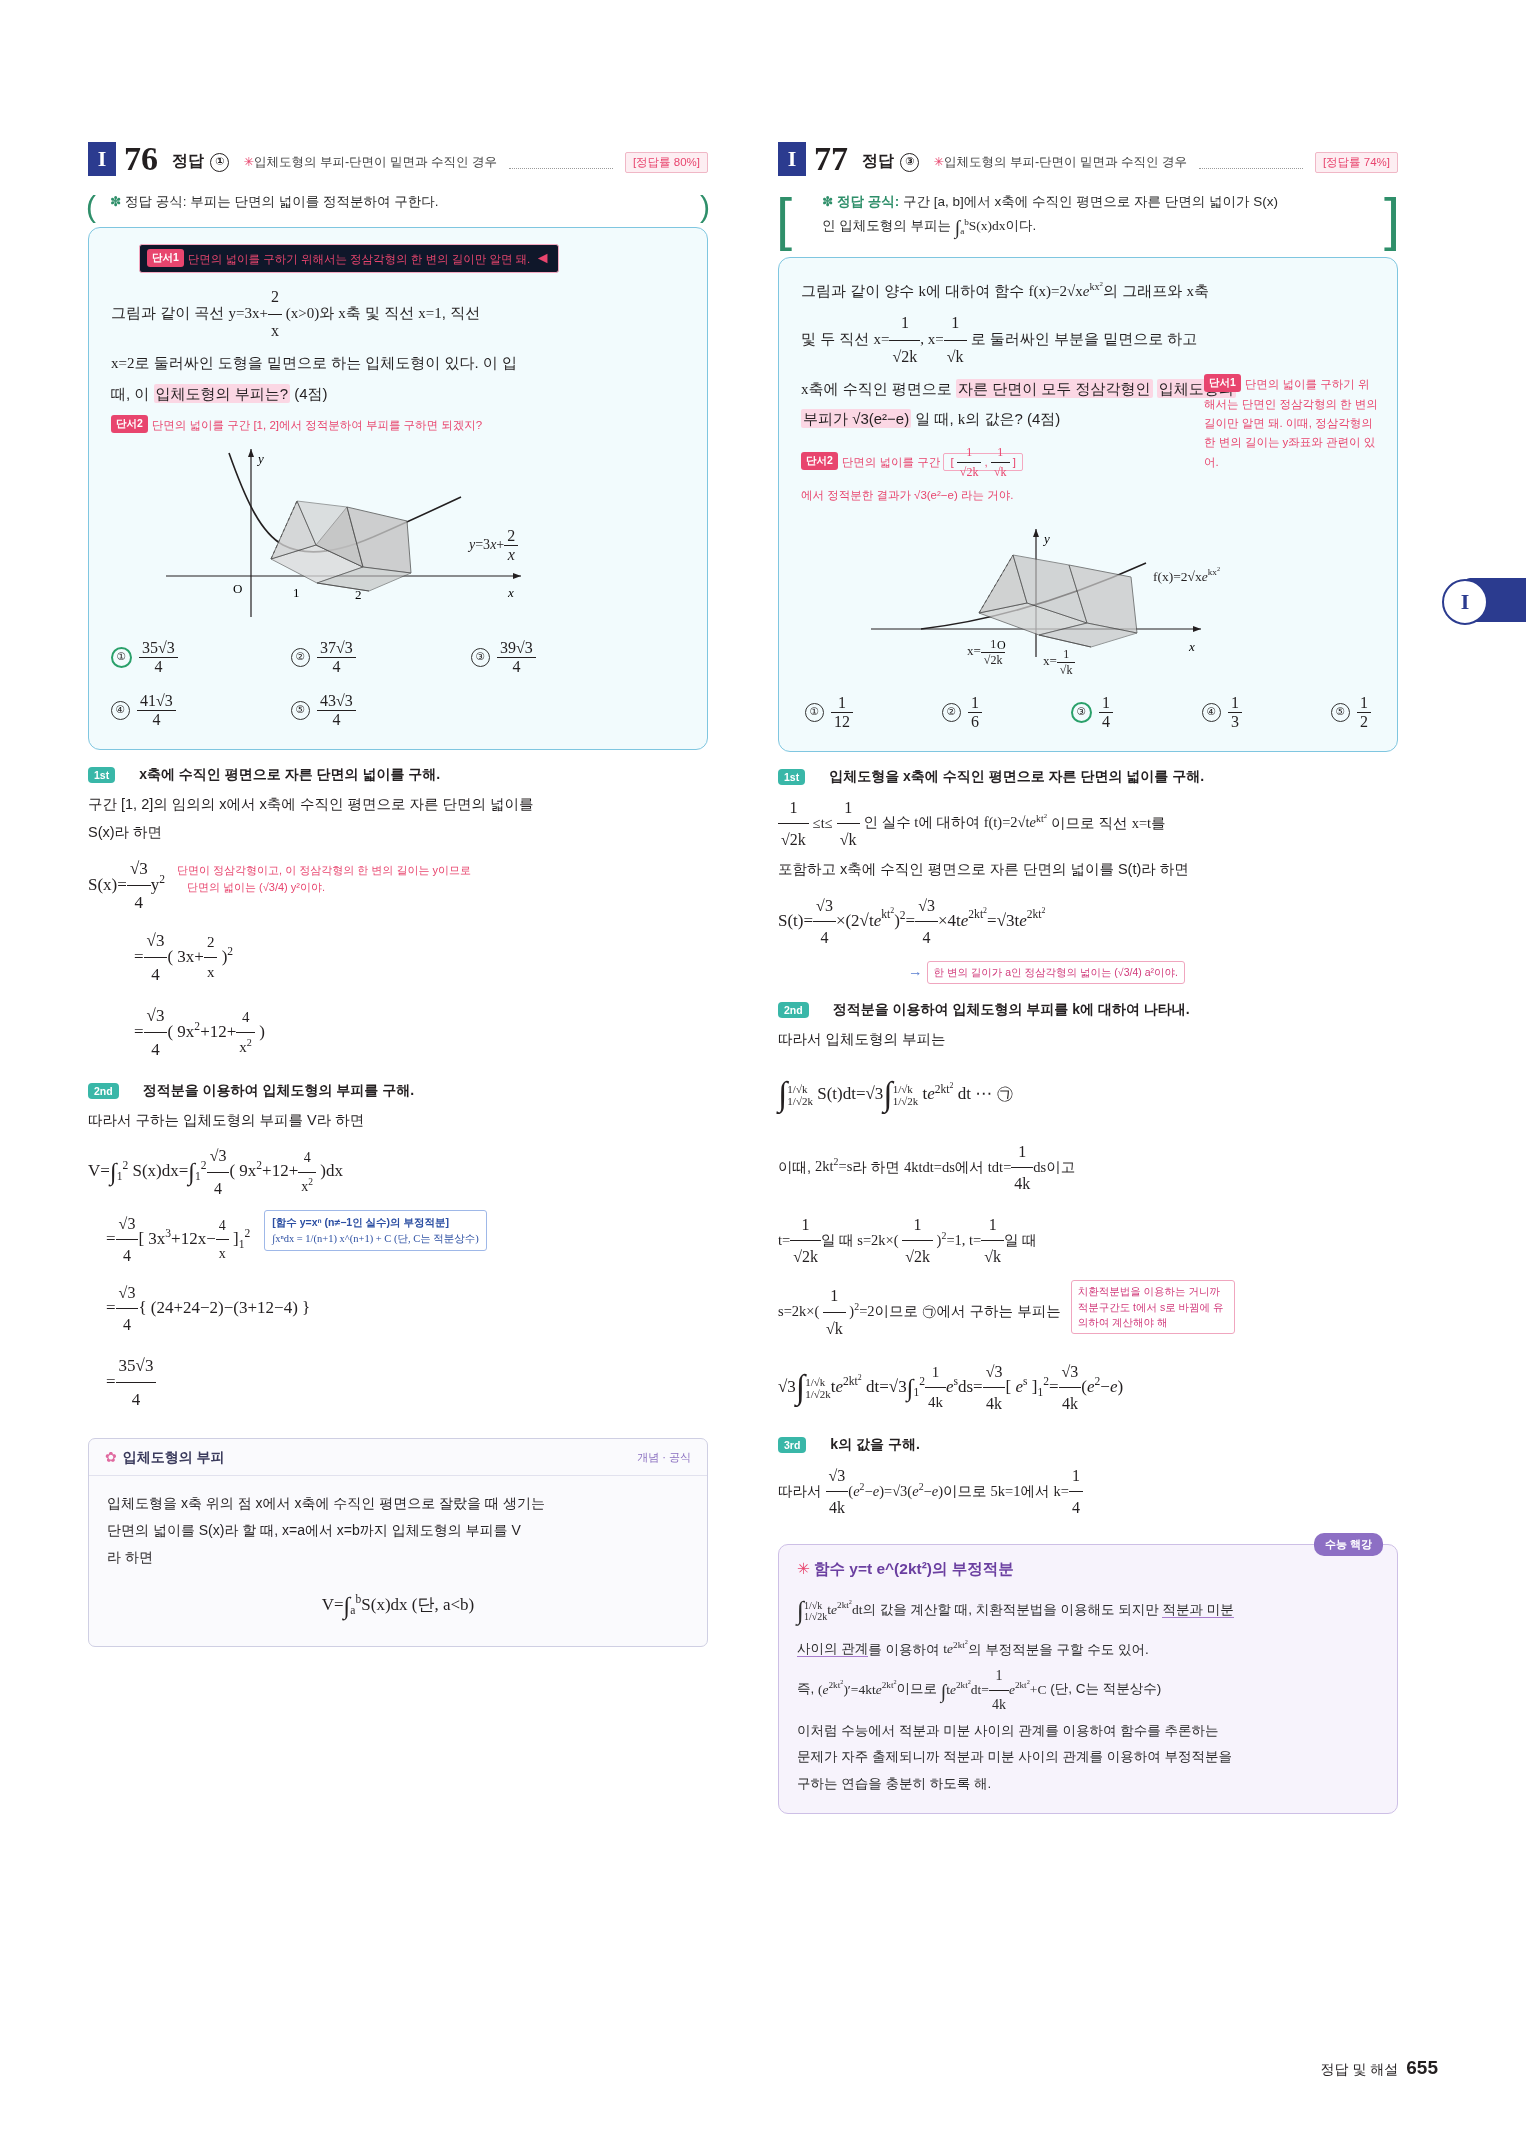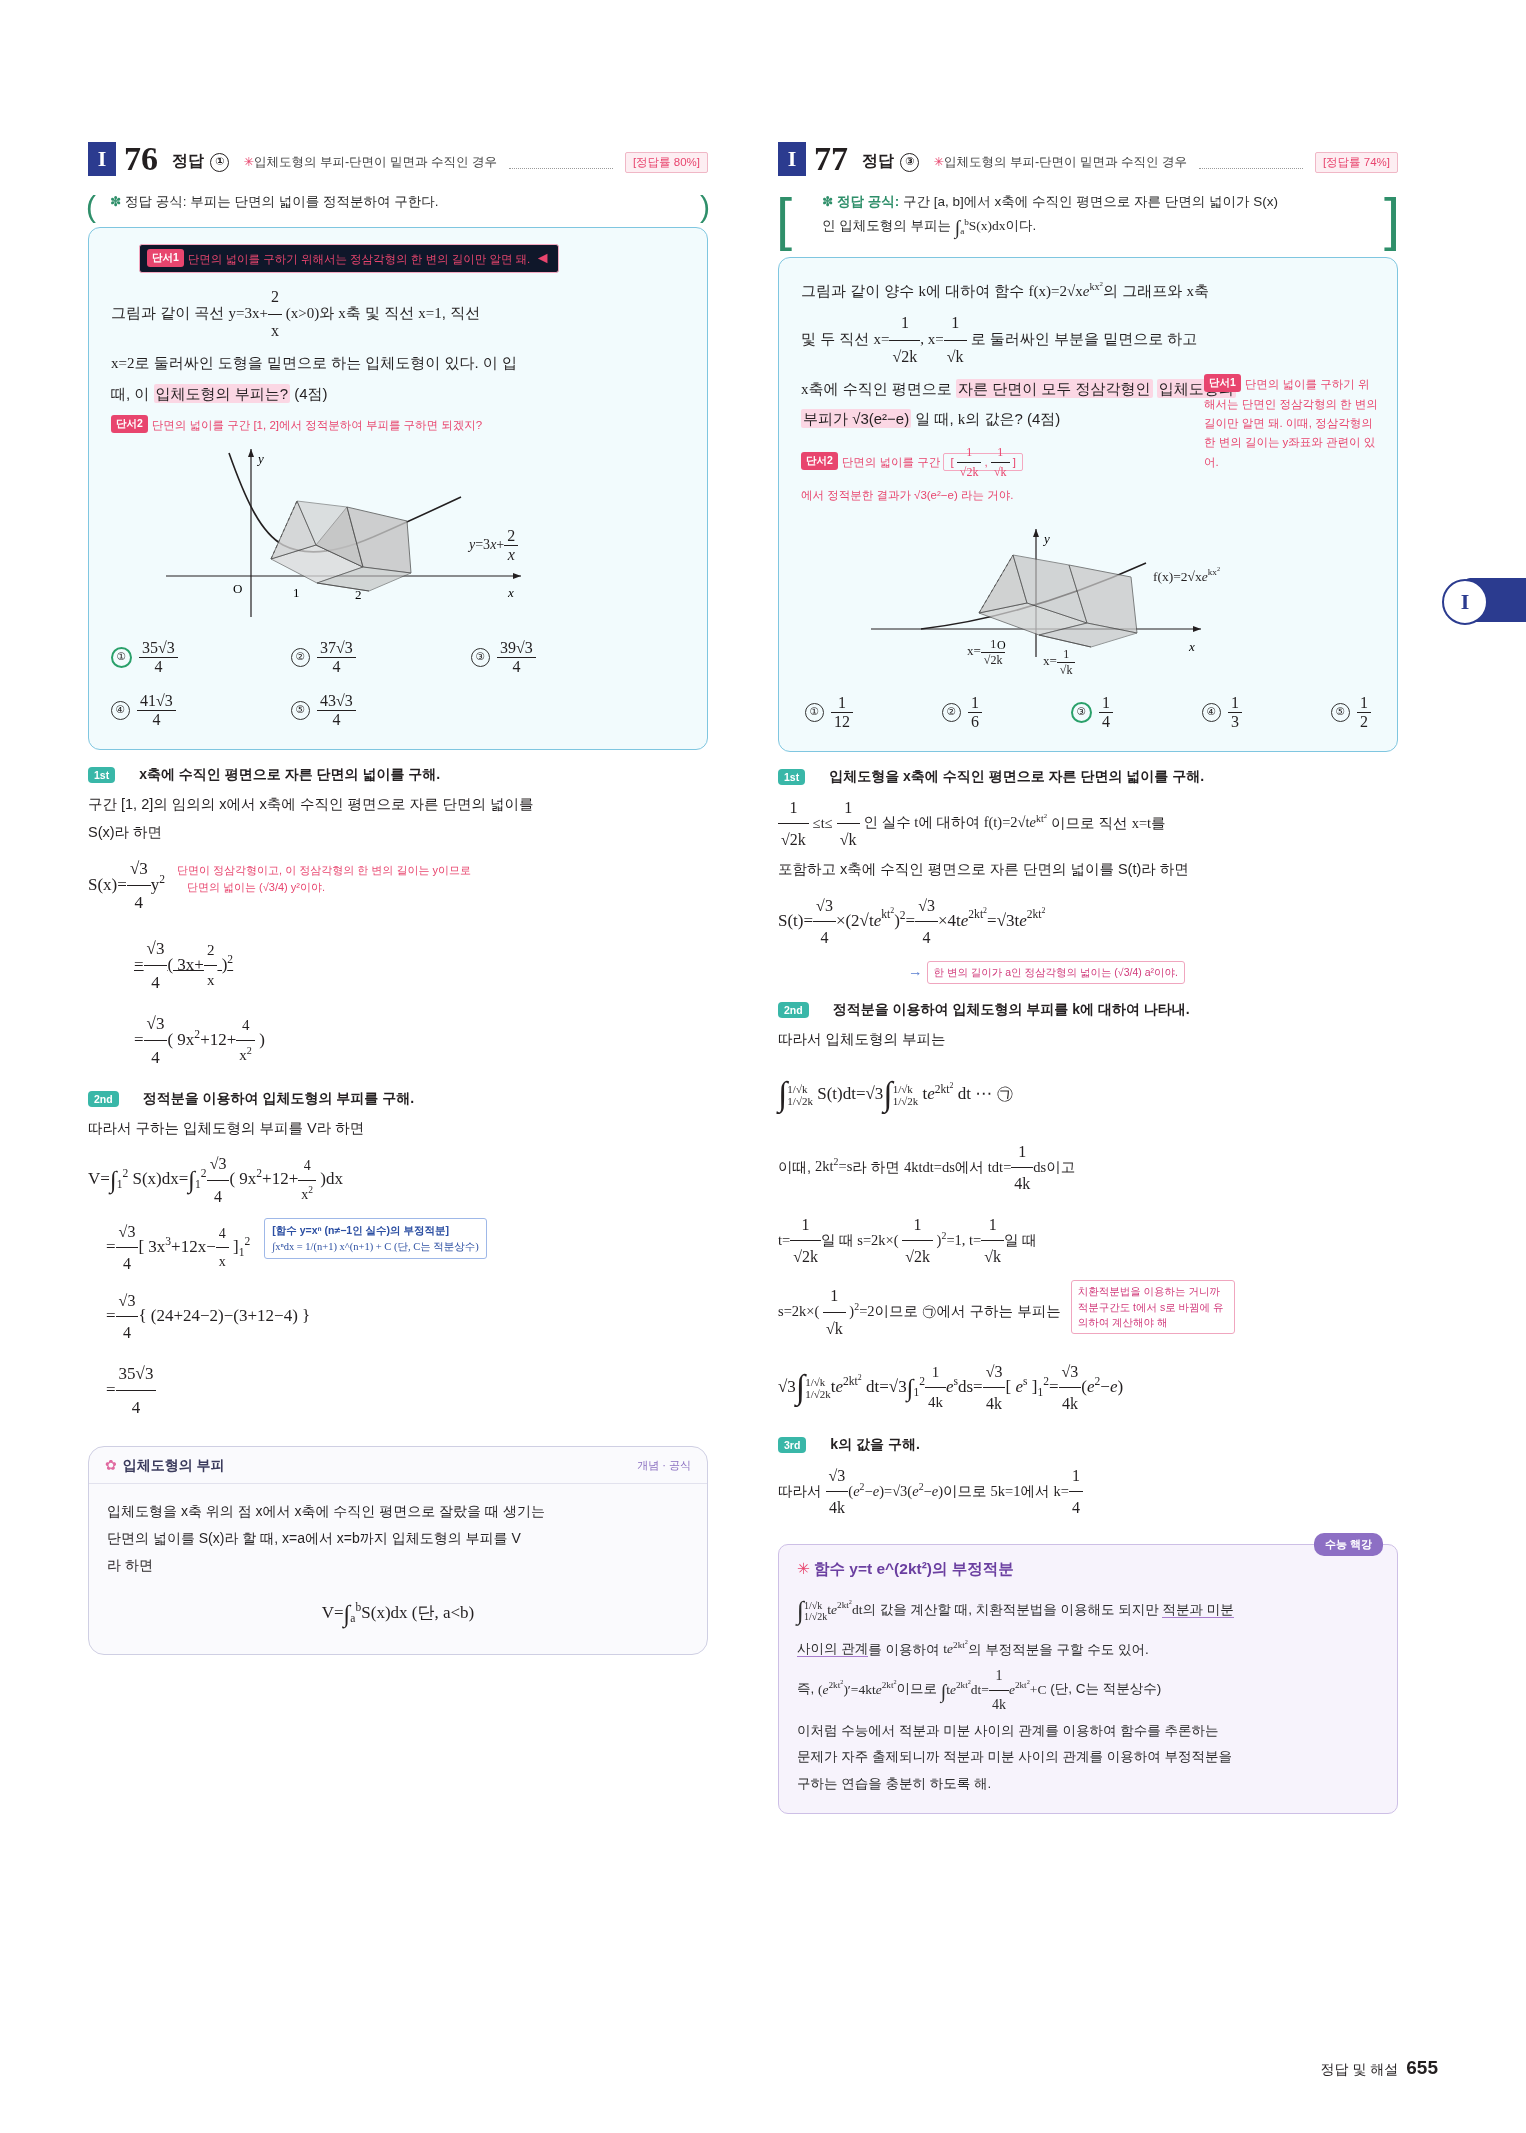--- a/index.html
+++ b/index.html
@@ -102,21 +102,21 @@
     font-size:10.5px;color:#d1397a;padding:3px 6px;line-height:1.45;
   }
   .note-blue{
     display:inline-block;border:1px solid #9fb8e8;background:#fff;border-radius:3px;
     font-size:10.5px;color:#2b4ea2;padding:4px 7px;line-height:1.5;
   }
   .note-blue b{color:#2b4ea2;}
 
   
   .concept{
-    margin-top:22px;border:1.4px solid #cfcfe3;border-radius:16px;background:#fafafd;
+    margin-top:22px;border:1.4px solid #cfcfe3;border-radius:7px;background:#fafafd;
     padding:0 0 16px 0;
   }
   .concept-head{
     display:flex;align-items:center;justify-content:space-between;
     padding:10px 16px 8px 16px;border-bottom:1px solid #e2e2ee;
   }
   .concept-title{font-size:14px;font-weight:bold;color:#3a3a5c;}
   .concept-title .flower{color:#e06aa0;margin-right:6px;}
   .concept-tag{font-size:11px;color:#8a6fc0;}
   .concept-body{padding:14px 18px 0 18px;font-size:14px;line-height:1.95;}
@@ -296,21 +296,21 @@
 
       <div style="margin-top:6px;display:flex;align-items:flex-start;gap:12px;">
         <div class="math" style="font-size:17px;">
           S(x)=<span class="frac" style="font-size:17px;"><span class="t">√3</span><span class="b">4</span></span>y<sup>2</sup>
         </div>
         <div style="padding-top:10px;">
           <div class="note-pink">단면이 정삼각형이고, 이 정삼각형의 한 변의 길이는 y이므로</div>
           <div class="note-pink" style="margin-left:10px;">단면의 넓이는 (√3/4) y²이야.</div>
         </div>
       </div>
-      <div class="math" style="font-size:17px;margin-left:46px;margin-top:12px;text-decoration:underline;">
+      <div class="math" style="font-size:17px;margin-left:46px;margin-top:4px;">
         =<span class="frac" style="font-size:17px;"><span class="t">√3</span><span class="b">4</span></span>( 3x+<span class="frac" style="font-size:15px;"><span class="t">2</span><span class="b">x</span></span> )<sup>2</sup>
       </div>
       <div class="math" style="font-size:17px;margin-left:46px;margin-top:8px;">
         =<span class="frac" style="font-size:17px;"><span class="t">√3</span><span class="b">4</span></span>( 9x<sup>2</sup>+12+<span class="frac" style="font-size:15px;"><span class="t">4</span><span class="b">x<sup>2</sup></span></span> )
       </div>
     </div>
 
     <div class="step">
       <span class="step-badge b2">2nd</span>
       <span class="step-text">정적분을 이용하여 입체도형의 부피를 구해.</span>

